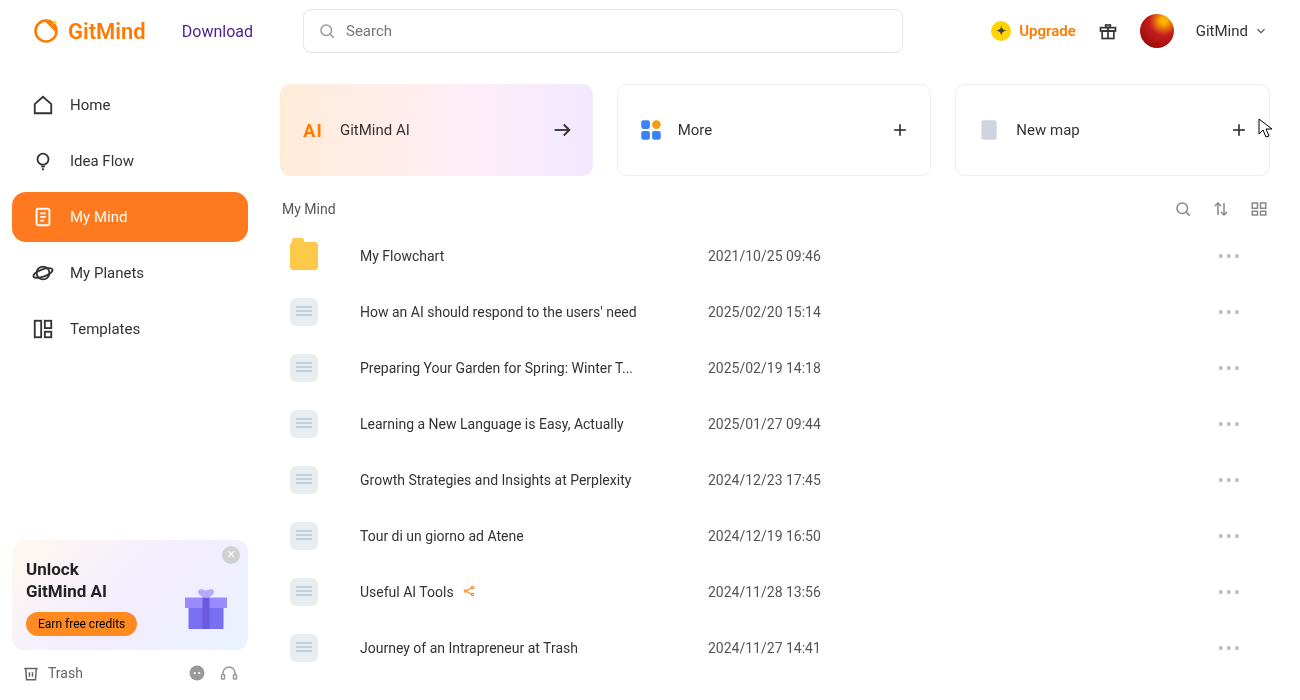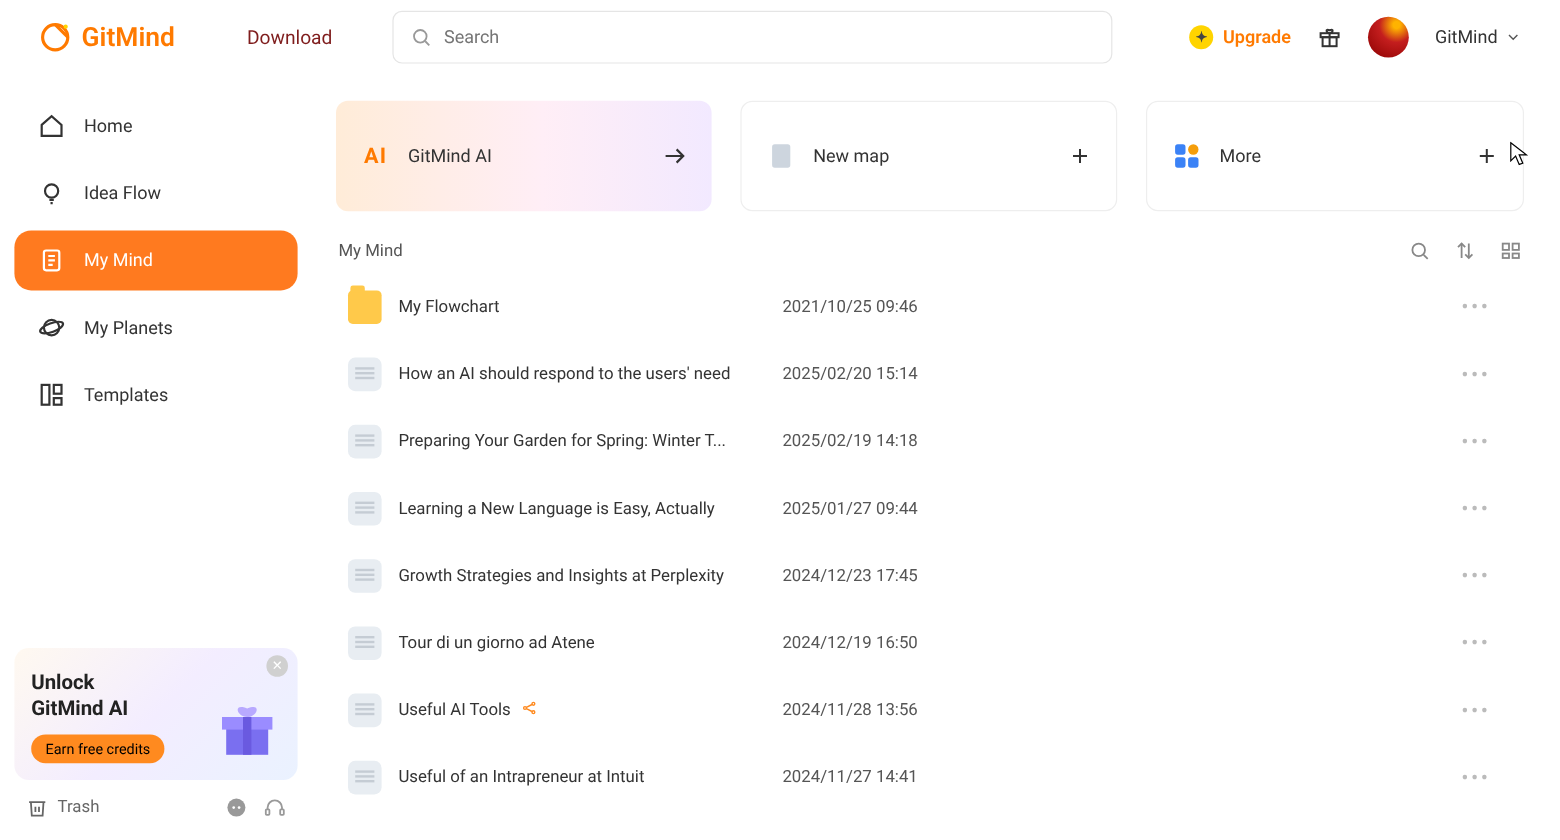--- a/index.html
+++ b/index.html
@@ -2,21 +2,21 @@
 <html><head>
 <meta charset="utf-8">
 <style>
 * { margin: 0; padding: 0; box-sizing: border-box; font-family: -apple-system, BlinkMacSystemFont, "Segoe UI", Roboto, sans-serif; }
 body { width: 1300px; height: 700px; background: #fff; overflow: hidden; }
 
 
 .header { height: 62px; display: flex; align-items: center; padding: 0 32px; gap: 20px; }
 .logo { display: flex; align-items: center; gap: 8px; color: #ff7a00; font-size: 22px; font-weight: 600; }
 .logo-icon { width: 28px; height: 28px; }
-.download-link { font-size: 16px; color: #7f1d1d; margin-left: 40px; }
+.download-link { font-size: 16px; color: #4c1d95; margin-left: 16px; }
 .search-wrap { flex: 1; max-width: 600px; margin-left: 30px; }
 .search-box { display: flex; align-items: center; border: 1px solid #e5e5e5; border-radius: 8px; height: 44px; padding: 0 14px; gap: 10px; }
 .search-box input { border: none; outline: none; flex: 1; font-size: 15px; color: #555; background: transparent; }
 .header-right { display: flex; align-items: center; gap: 22px; margin-left: auto; }
 .upgrade { display: flex; align-items: center; gap: 8px; color: #ff7a00; font-weight: 600; font-size: 15px; }
 .upgrade-badge { width: 20px; height: 20px; border-radius: 50%; background: #ffd400; display: flex; align-items: center; justify-content: center; color: #444; font-weight: bold; font-size: 12px; }
 .gift-icon { width: 20px; height: 20px; }
 .avatar { width: 34px; height: 34px; border-radius: 50%; background: radial-gradient(circle at 70% 20%, #ffb300 8%, #c41e1e 40%, #8b0000 100%); position: relative; }
 .user-dd { display: flex; align-items: center; gap: 6px; font-size: 15px; color: #333; }
 
@@ -48,21 +48,21 @@
 .card .spacer { flex: 1; }
 .card-icon { width: 26px; height: 26px; display: flex; align-items: center; justify-content: center; }
 .ai-label { color: #ff7a00; font-weight: 700; font-size: 18px; letter-spacing: 1px; }
 
 .section-head { display: flex; align-items: center; margin-top: 24px; padding: 0 2px; }
 .section-title { font-size: 14px; color: #555; }
 .section-head .tools { margin-left: auto; display: flex; gap: 20px; color: #888; }
 .tool-icon { width: 18px; height: 18px; cursor: pointer; }
 
 .file-list { margin-top: 10px; overflow-y: auto; flex: 1; padding-right: 10px; }
-.file-row { display: flex; align-items: center; height: 56px; padding: 0 10px; cursor: pointer; }
+.file-row { display: flex; align-items: center; height: 56px; padding: 0 10px; cursor: pointer; gap: 28px; }
 .file-icon { width: 28px; height: 28px; border-radius: 6px; margin-right: 14px; flex-shrink: 0; }
 .file-icon.folder { background: #ffc94a; border-radius: 4px; position: relative; }
 .file-icon.folder::before { content: ""; position: absolute; top: -4px; left: 2px; width: 12px; height: 6px; background: #ffc94a; border-radius: 2px 2px 0 0; }
 .file-icon.doc { background: #e8edf2; position: relative; }
 .file-icon.doc::after { content: ""; position: absolute; left: 6px; top: 8px; right: 6px; height: 2px; background: #c5ccd4; box-shadow: 0 4px 0 #c5ccd4, 0 8px 0 #c5ccd4; }
 .file-name { flex: 0 0 320px; font-size: 14px; color: #333; white-space: nowrap; overflow: hidden; text-overflow: ellipsis; display: flex; align-items: center; gap: 8px; }
 .share-ind { color: #ff8a1f; }
 .file-date { flex: 0 0 200px; font-size: 14px; color: #555; }
 .file-more { margin-left: auto; color: #bbb; font-size: 18px; letter-spacing: 2px; padding: 4px 8px; }
 
@@ -201,38 +201,38 @@
       <div class="card ai">
         <span class="ai-label card-icon">AI</span>
         <span>GitMind AI</span>
         <span class="spacer"></span>
         <svg width="22" height="22" viewBox="0 0 24 24" fill="none" stroke="#333" stroke-width="2">
             <line x1="4" y1="12" x2="20" y2="12"></line>
             <polyline points="14 6 20 12 14 18"></polyline>
           </svg>
       </div>
       <div class="card">
-        <svg class="card-icon" viewBox="0 0 24 24" fill="#cdd5de">
-            <rect x="5" y="3" width="14" height="18" rx="2"></rect>
-          </svg>
-        <span>New map</span>
-        <span class="spacer"></span>
-        <svg width="20" height="20" viewBox="0 0 24 24" fill="none" stroke="#333" stroke-width="2">
-            <line x1="12" y1="5" x2="12" y2="19"></line>
-            <line x1="5" y1="12" x2="19" y2="12"></line>
-          </svg>
-      </div>
-      <div class="card">
         <svg class="card-icon" viewBox="0 0 24 24">
             <rect x="3" y="3" width="8" height="8" rx="2" fill="#3b82f6"></rect>
             <circle cx="17" cy="7" r="4" fill="#f59e0b"></circle>
             <rect x="3" y="13" width="8" height="8" rx="2" fill="#3b82f6"></rect>
             <rect x="13" y="13" width="8" height="8" rx="2" fill="#3b82f6"></rect>
           </svg>
         <span>More</span>
+        <span class="spacer"></span>
+        <svg width="20" height="20" viewBox="0 0 24 24" fill="none" stroke="#333" stroke-width="2">
+            <line x1="12" y1="5" x2="12" y2="19"></line>
+            <line x1="5" y1="12" x2="19" y2="12"></line>
+          </svg>
+      </div>
+      <div class="card">
+        <svg class="card-icon" viewBox="0 0 24 24" fill="#cdd5de">
+            <rect x="5" y="3" width="14" height="18" rx="2"></rect>
+          </svg>
+        <span>New map</span>
         <span class="spacer"></span>
         <svg width="20" height="20" viewBox="0 0 24 24" fill="none" stroke="#333" stroke-width="2">
             <line x1="12" y1="5" x2="12" y2="19"></line>
             <line x1="5" y1="12" x2="19" y2="12"></line>
           </svg>
       </div>
     </div>
 
     <div class="section-head">
       <span class="section-title">My Mind</span>
@@ -300,21 +300,21 @@
                 <circle cx="18" cy="6" r="2"></circle>
                 <circle cx="18" cy="18" r="2"></circle>
                 <line x1="8" y1="11" x2="16" y2="7"></line>
                 <line x1="8" y1="13" x2="16" y2="17"></line>
               </svg></span></div>
           <div class="file-date">2024/11/28 13:56</div>
           <div class="file-more">•••</div>
         </div>
         <div class="file-row">
           <div class="file-icon doc"></div>
-          <div class="file-name">Useful of an Intrapreneur at Intuit</div>
+          <div class="file-name">Journey of an Intrapreneur at Trash</div>
           <div class="file-date">2024/11/27 14:41</div>
           <div class="file-more">•••</div>
         </div>
       </div>
   </div>
 </div>
 
 <svg class="cursor-arrow" width="16" height="20" viewBox="0 0 16 20">
     <path d="M1 1 L1 16 L5 12 L8 19 L11 18 L8 11 L14 11 Z" fill="#fff" stroke="#000" stroke-width="1"></path>
   </svg>

